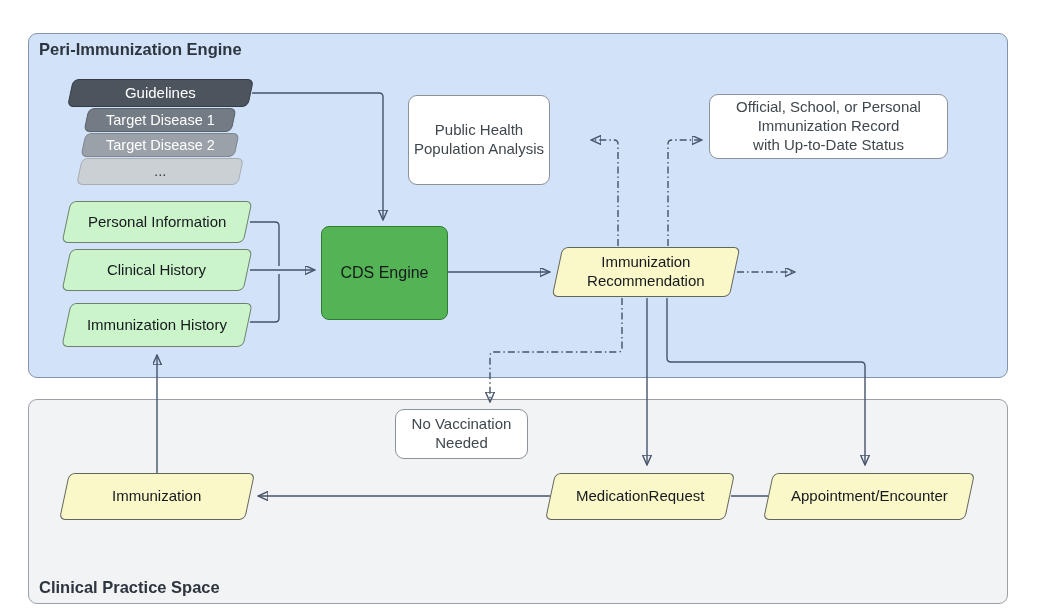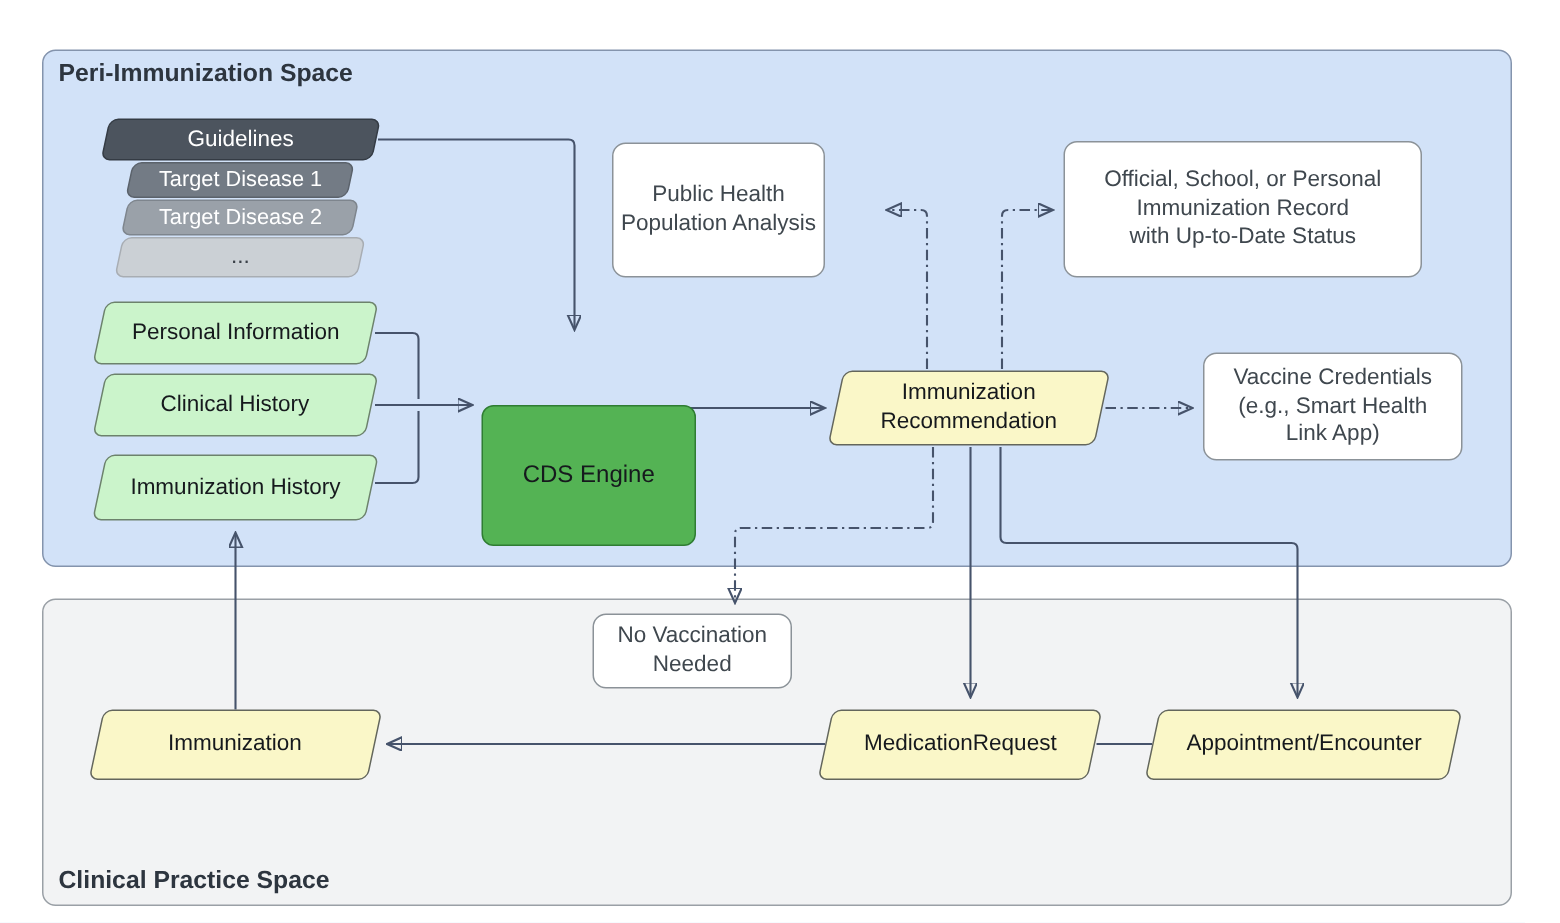--- a/index.html
+++ b/index.html
@@ -63,21 +63,21 @@
   .node, .region, .edges { z-index: auto; }
   .edges { z-index: 1; }
   .node { z-index: 2; }
 </style>
 </head>
 <body>
 
 <div class="canvas">
 
   <div class="region region-blue">
-    <span class="region-label top">Peri-Immunization Space</span>
+    <span class="region-label top">Peri-Immunization Engine</span>
   </div>
   <div class="region region-gray">
     <span class="region-label bottom">Clinical Practice Space</span>
   </div>
 
   <svg class="edges" viewBox="0 0 1040 615" xmlns="http://www.w3.org/2000/svg">
     <defs>
       <marker id="ah" markerUnits="userSpaceOnUse" markerWidth="11" markerHeight="10" refX="9" refY="4.5" orient="auto">
         <path class="ah" d="M0,0 L10,4.5 L0,9 Z" stroke="none"></path>
       </marker>
@@ -114,37 +114,32 @@
   <div class="node para green" style="left:66px; top:201px; width:182px; height:42px;">
     <span class="label">Personal Information</span>
   </div>
   <div class="node para green" style="left:66px; top:249px; width:182px; height:42px;">
     <span class="label">Clinical History</span>
   </div>
   <div class="node para green" style="left:66px; top:303px; width:182px; height:44px;">
     <span class="label">Immunization History</span>
   </div>
 
-  <div class="node process" style="left:321px; top:226px; width:143px; height:94px;margin-top:44px;">
+  <div class="node process" style="left:321px; top:226px; width:127px; height:94px;">
     <span class="label">CDS Engine</span>
   </div>
 
   <div class="node rounded" style="left:408px; top:95px; width:142px; height:90px;">
     <span class="label">Public Health
 Population Analysis</span>
   </div>
-  <div class="node rounded" style="left:709px; top:94px; width:239px; height:91px;">
+  <div class="node rounded" style="left:709px; top:94px; width:239px; height:65px;">
     <span class="label">Official, School, or Personal
 Immunization Record
 with Up-to-Date Status</span>
-  </div>
-  <div class="node rounded" style="left:802px; top:235px; width:173px; height:72px;">
-    <span class="label">Vaccine Credentials
-(e.g., Smart Health
-Link App)</span>
   </div>
   <div class="node rounded" style="left:395px; top:409px; width:133px; height:50px;">
     <span class="label">No Vaccination
 Needed</span>
   </div>
 
   <div class="node para yellow" style="left:557px; top:247px; width:178px; height:50px;">
     <span class="label">Immunization
 Recommendation</span>
   </div>

